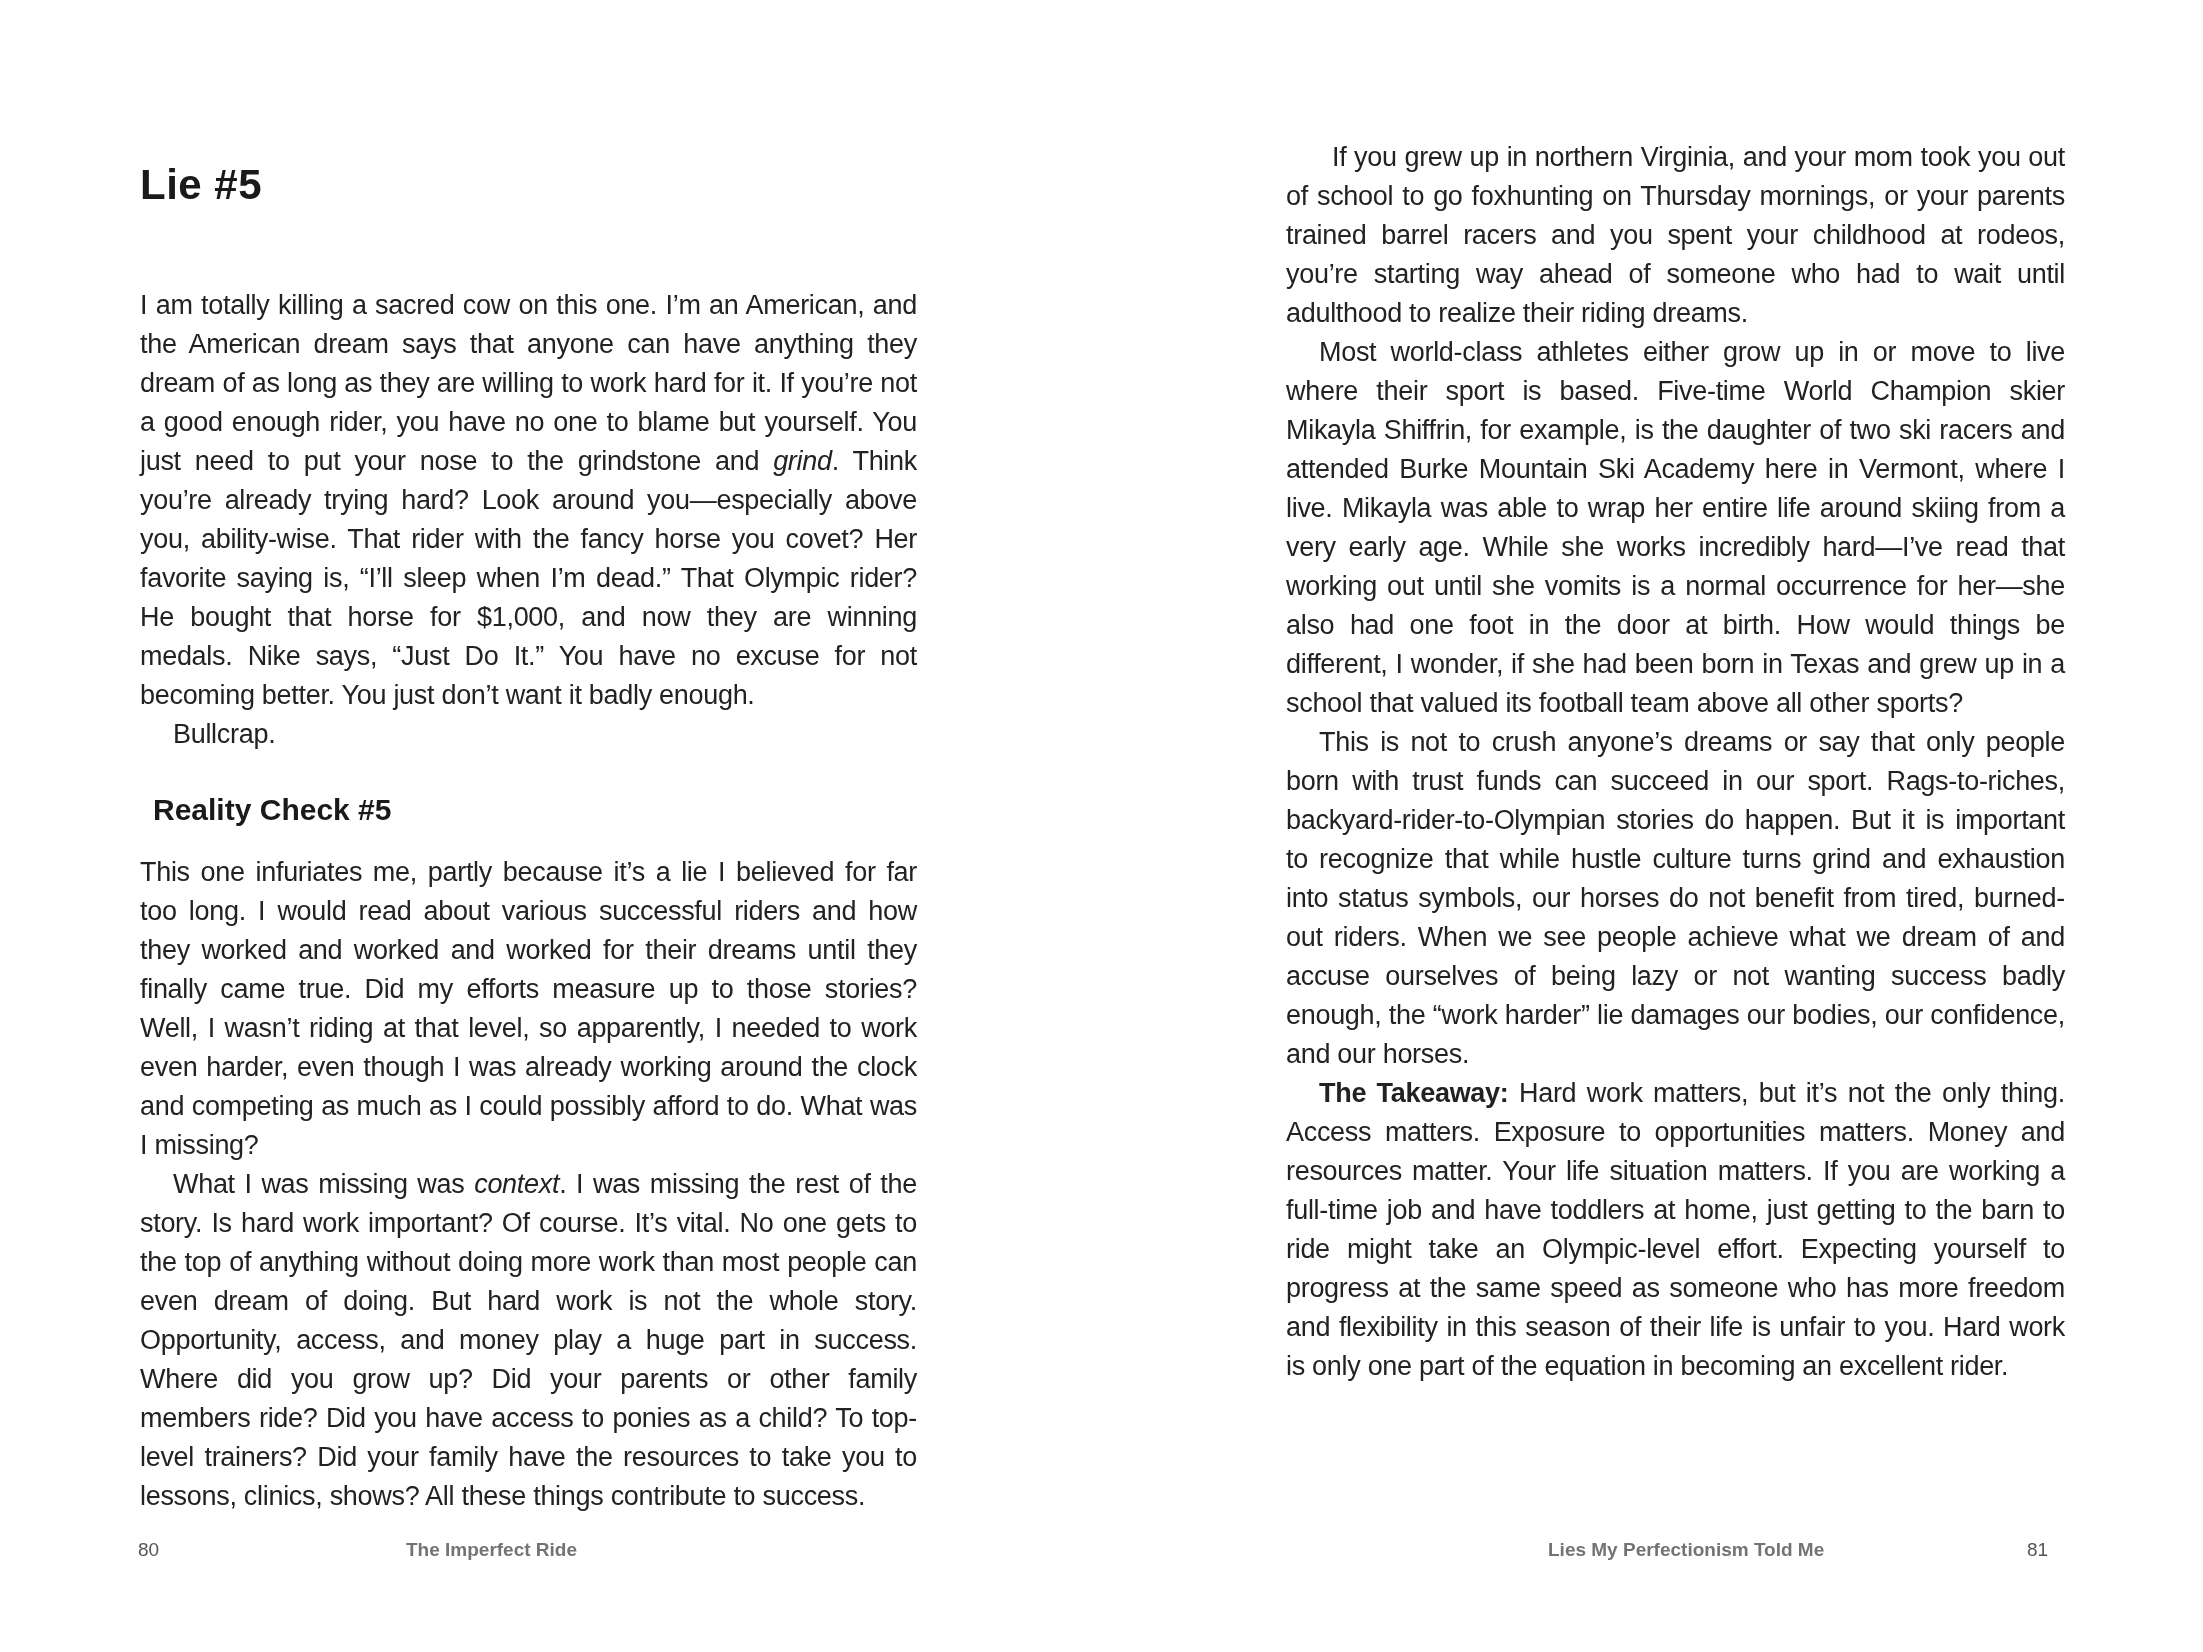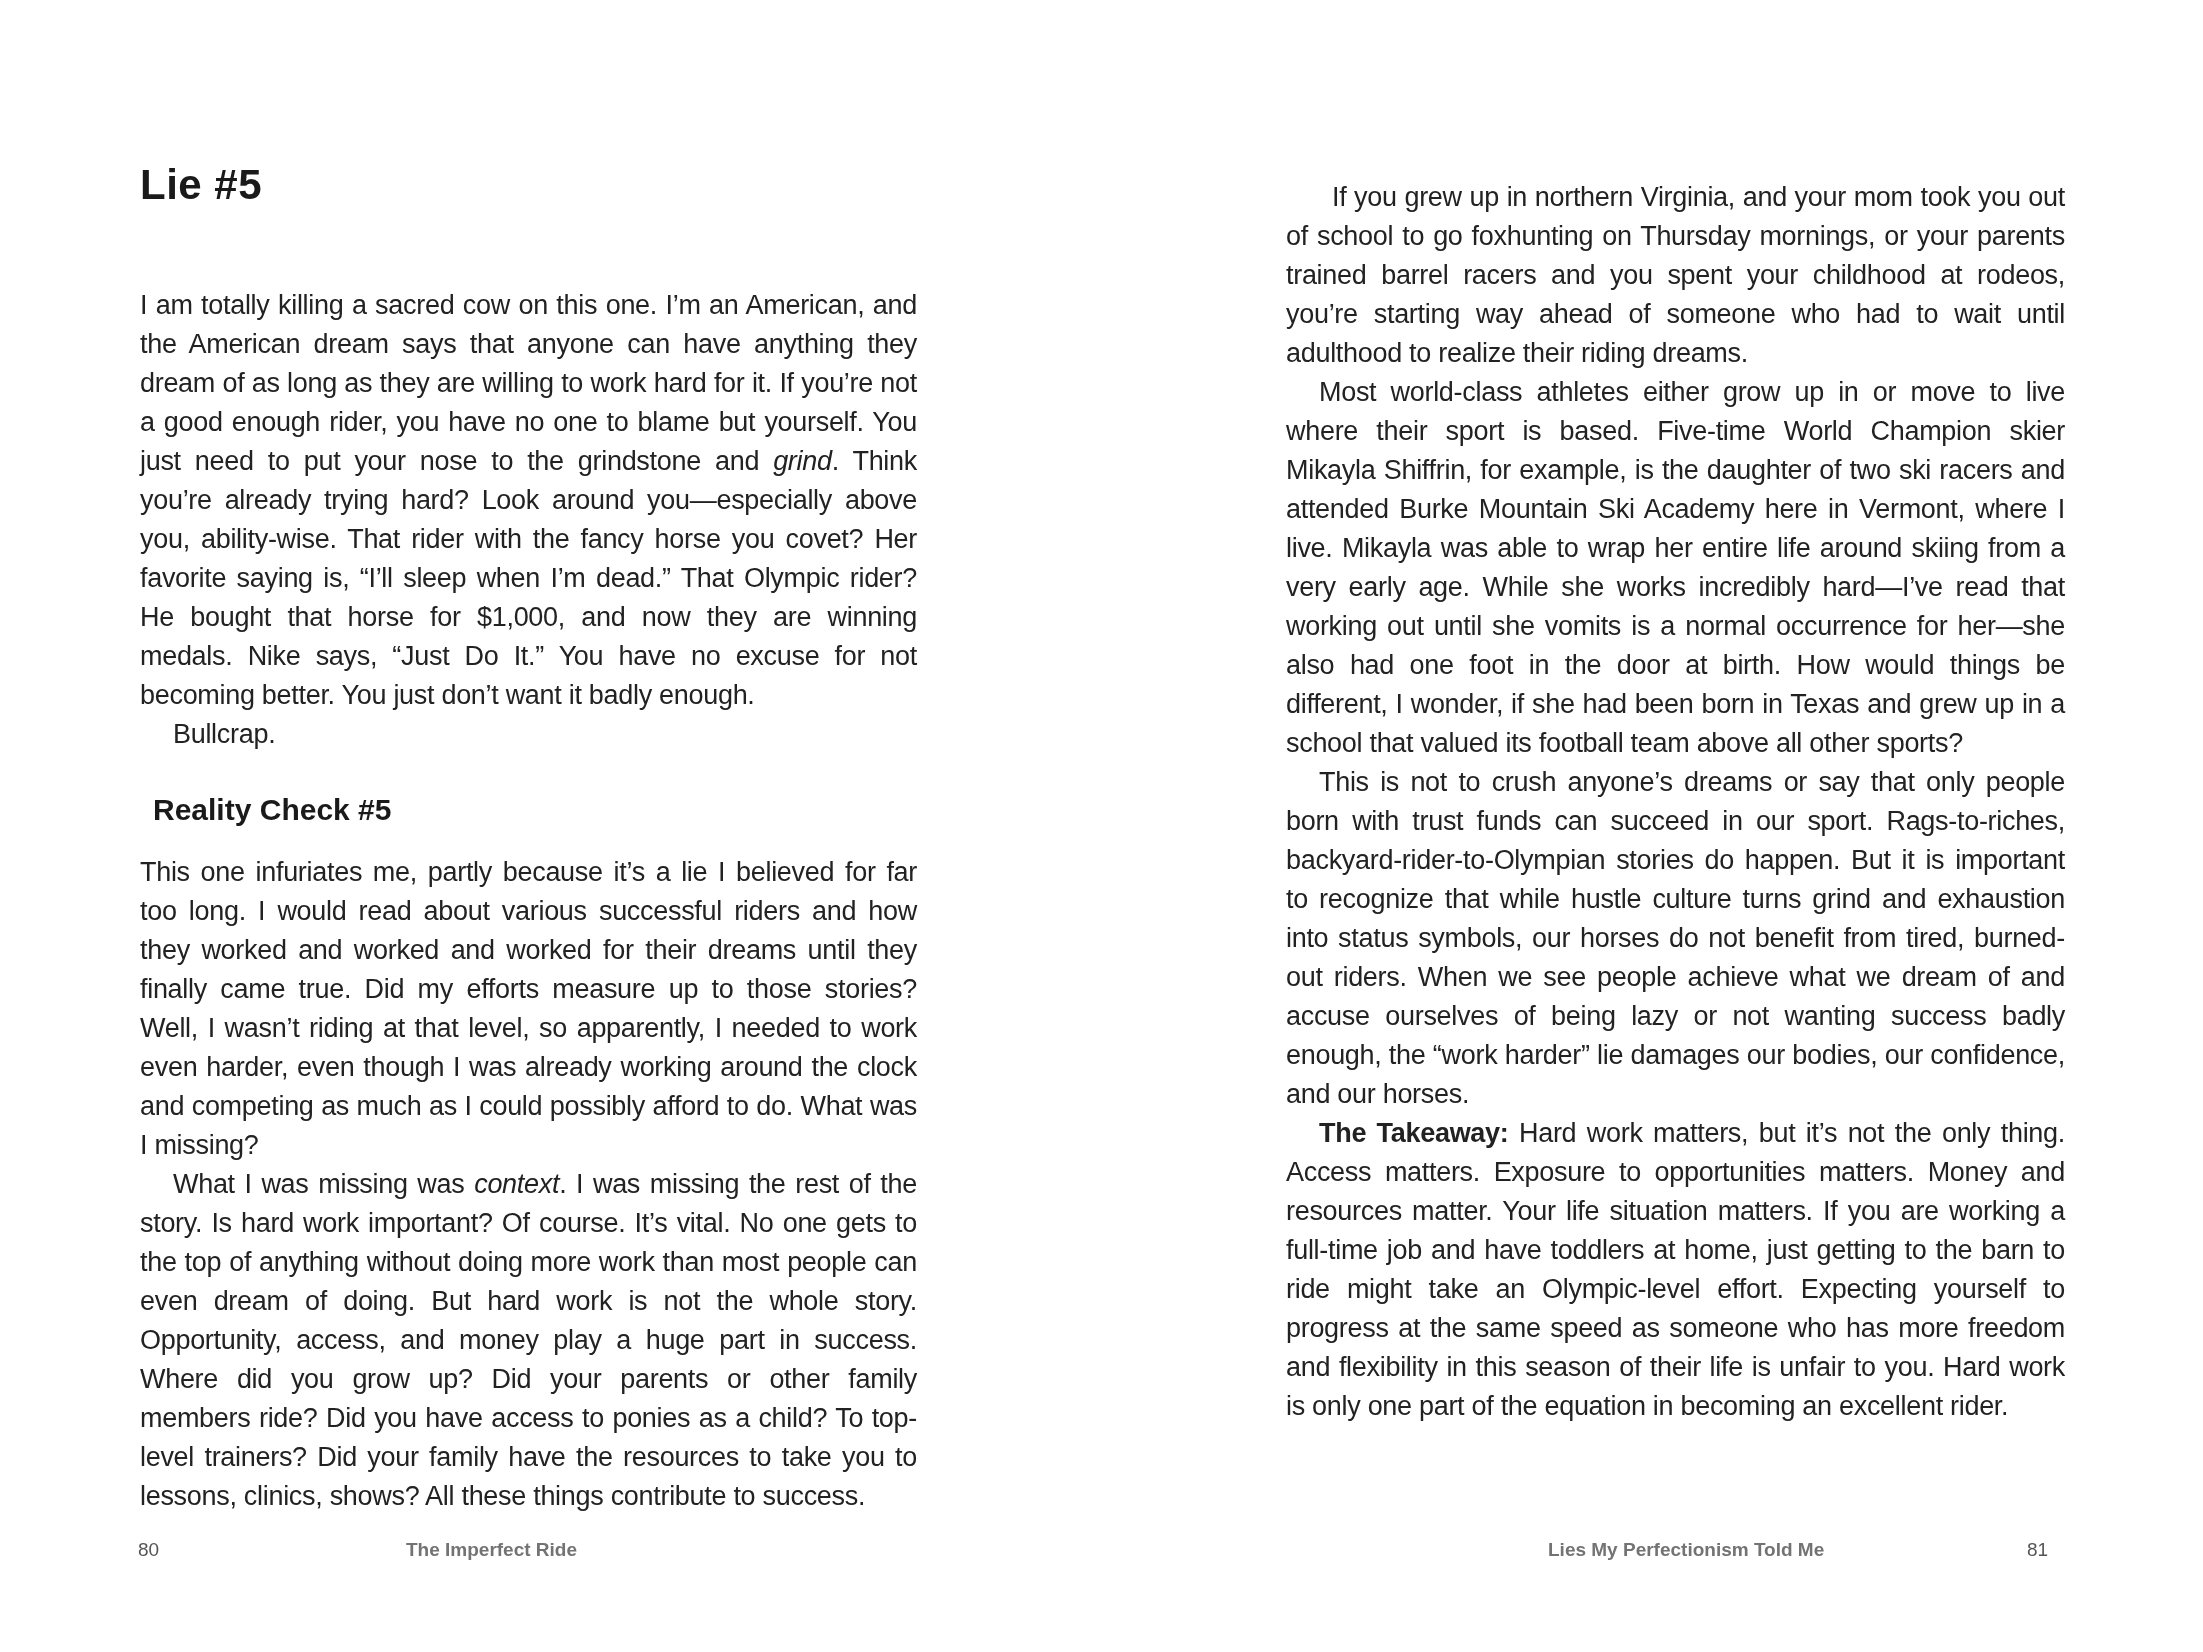--- a/index.html
+++ b/index.html
@@ -57,21 +57,21 @@
     </div>
   </div>
 
   <div class="footer footer-num" style="left:138px;">80</div>
   <div class="footer footer-title" style="left:406px;">The Imperfect Ride</div>
 </div>
 
 <div class="page page-right">
   <div class="col col-right body-text">
     <div class="block-right" style="width:779px;">
-      <p class="indent" style="text-indent:46px;margin-top:40px;">If you grew up in northern Virginia, and your mom took you out of school to go foxhunting on Thursday mornings, or your parents trained barrel racers and you spent your childhood at rodeos, you’re starting way ahead of someone who had to wait until adulthood to realize their riding dreams.</p>
+      <p class="indent" style="text-indent:46px;">If you grew up in northern Virginia, and your mom took you out of school to go foxhunting on Thursday mornings, or your parents trained barrel racers and you spent your childhood at rodeos, you’re starting way ahead of someone who had to wait until adulthood to realize their riding dreams.</p>
       <p class="indent">Most world-class athletes either grow up in or move to live where their sport is based. Five-time World Champion skier Mikayla Shiffrin, for example, is the daughter of two ski racers and attended Burke Mountain Ski Academy here in Vermont, where I live. Mikayla was able to wrap her entire life around skiing from a very early age. While she works incredibly hard—I’ve read that working out until she vomits is a normal occurrence for her—she also had one foot in the door at birth. How would things be different, I wonder, if she had been born in Texas and grew up in a school that valued its football team above all other sports?</p>
       <p class="indent">This is not to crush anyone’s dreams or say that only people born with trust funds can succeed in our sport. Rags-to-riches, backyard-rider-to-Olympian stories do happen. But it is important to recognize that while hustle culture turns grind and exhaustion into status symbols, our horses do not benefit from tired, burned-out riders. When we see people achieve what we dream of and accuse ourselves of being lazy or not wanting success badly enough, the “work harder” lie damages our bodies, our confidence, and our horses.</p>
       <p class="indent"><span class="lead-in">The Takeaway:</span><span> Hard work matters, but it’s not the only thing. Access matters. Exposure to opportunities matters. Money and resources matter. Your life situation matters. If you are working a full-time job and have toddlers at home, just getting to the barn to ride might take an Olympic-level effort. Expecting yourself to progress at the same speed as someone who has more freedom and flexibility in this season of their life is unfair to you. Hard work is only one part of the equation in becoming an excellent rider.</span></p>
     </div>
   </div>
 
   <div class="footer footer-title" style="left:446px;">Lies My Perfectionism Told Me</div>
   <div class="footer footer-num" style="left:925px;">81</div>
 </div>
 

